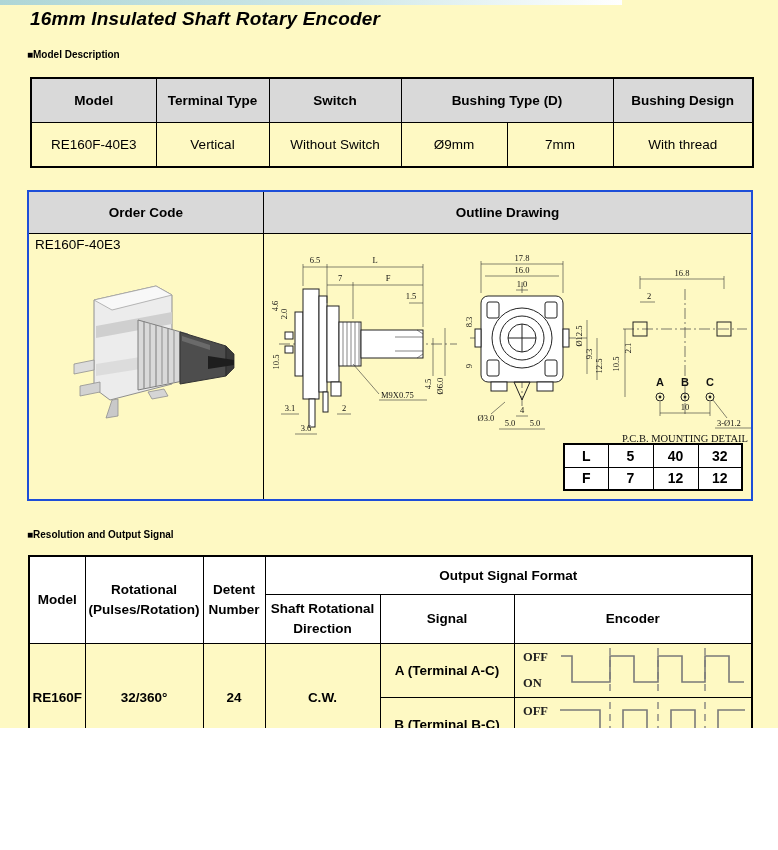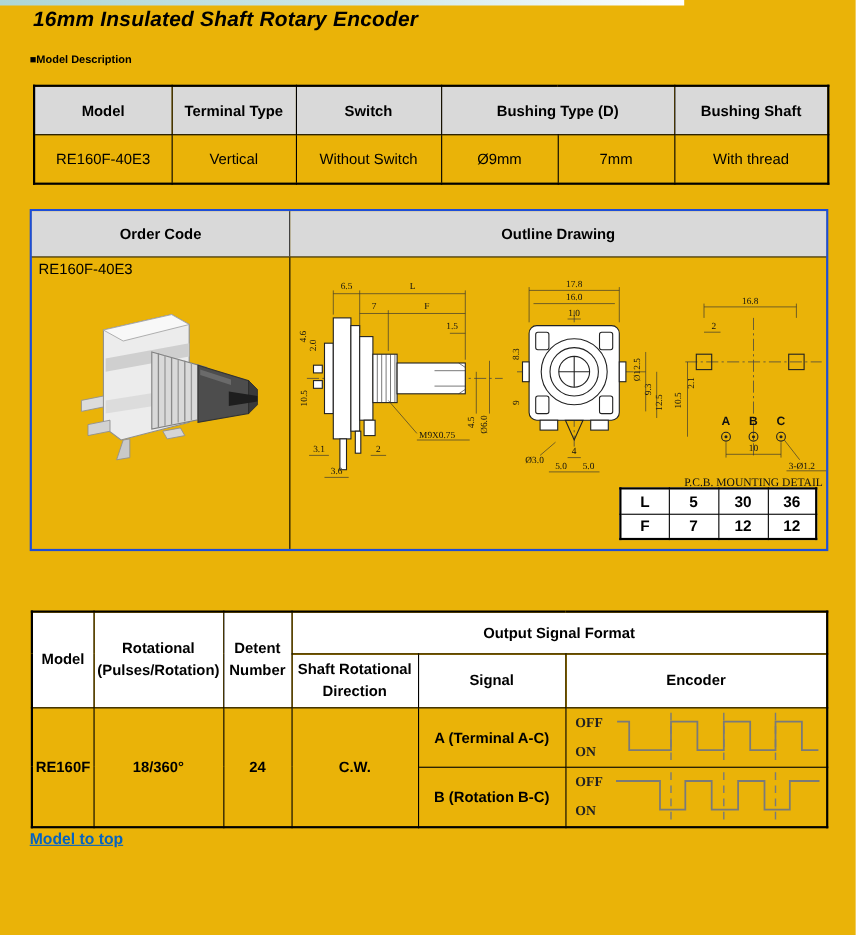--- a/index.html
+++ b/index.html
@@ -1,18 +1,18 @@
 <!DOCTYPE html>
 <html><head>
 <meta charset="utf-8">
 <style>
   * { margin:0; padding:0; box-sizing:border-box; }
   html,body { background:#fff; }
   body { font-family:"Liberation Sans", sans-serif; color:#000; }
-  #page { position:relative; width:778px; height:850px; background:#eab308; overflow:hidden; }
+  #page { position:relative; width:778px; height:728px; background:#fef9c3; overflow:hidden; }
 
   #topbar { position:absolute; left:0; top:0; width:622px; height:5px;
     background:linear-gradient(to right,#aed6d6 0%,#cfe8e8 55%,#ffffff 100%); }
 
   #doc-title { position:absolute; left:30px; top:8px; font-size:19px; font-weight:bold;
     font-style:italic; letter-spacing:0.2px; }
 
   .sec-heading { position:absolute; left:27px; font-size:10px; font-weight:bold; }
   #heading-model { top:49px; }
   #heading-signal { top:529px; }
@@ -87,21 +87,21 @@
       <col style="width:106px">
         <col style="width:106px">
         <col style="width:140px">
     </colgroup>
     <tbody>
         <tr style="height:44px">
       <th>Model</th>
       <th>Terminal Type</th>
       <th>Switch</th>
       <th colspan="2">Bushing Type (D)</th>
-      <th>Bushing Shaft</th>
+      <th>Bushing Design</th>
     </tr>
     <tr style="height:45px">
       <td>RE160F-40E3</td>
       <td>Vertical</td>
       <td>Without Switch</td>
       <td>Ø9mm</td>
       <td>7mm</td>
       <td>With thread</td>
     </tr>
   </tbody>
@@ -280,34 +280,35 @@
         <colgroup>
             <col style="width:44px">
             <col style="width:45px">
             <col style="width:45px">
             <col style="width:44px">
           </colgroup>
         <tbody>
             <tr>
           <td>L</td>
           <td>5</td>
-          <td>30</td>
-          <td>36</td>
+          <td>40</td>
+          <td>32</td>
         </tr>
         <tr>
           <td>F</td>
           <td>7</td>
           <td>12</td>
           <td>12</td>
         </tr>
       </tbody>
         </table>
     </div>
   </div>
 
+  <div id="heading-signal" class="sec-heading">■Resolution and Output Signal</div>
 
   <table id="signal-table">
     <colgroup>
       <col style="width:56px">
         <col style="width:118px">
         <col style="width:62px">
       <col style="width:115px">
         <col style="width:134px">
         <col style="width:238px">
     </colgroup>
@@ -327,37 +328,37 @@
     <tr style="height:49px">
       <th class="two-line">
         <div>Shaft Rotational</div>
         <div>Direction</div>
       </th>
       <th>Signal</th>
       <th>Encoder</th>
     </tr>
     <tr style="height:52px">
       <td rowspan="2">RE160F</td>
-      <td rowspan="2">18/360°</td>
+      <td rowspan="2">32/360°</td>
       <td rowspan="2">24</td>
       <td rowspan="2">C.W.</td>
       <td>A (Terminal A-C)</td>
       <td class="wavecell">
         <svg width="236" height="50" viewBox="0 0 236 50">
           <text class="onoff" x="8" y="17">OFF</text>
           <text class="onoff" x="8" y="43">ON</text>
           <line class="wavedash" x1="95" y1="4" x2="95" y2="48"></line>
           <line class="wavedash" x1="143" y1="4" x2="143" y2="48"></line>
           <line class="wavedash" x1="190" y1="4" x2="190" y2="48"></line>
           <polyline class="wave" points="46,12 57,12 57,38 95,38 95,12 119,12 119,38 143,38 143,12 167,12 167,38 190,38 190,12 214,12 214,38 229,38"></polyline>
         </svg>
       </td>
     </tr>
     <tr style="height:53px">
-      <td>B (Rotation B-C)</td>
+      <td>B (Terminal B-C)</td>
       <td class="wavecell">
         <svg width="236" height="50" viewBox="0 0 236 50">
           <text class="onoff" x="8" y="17">OFF</text>
           <text class="onoff" x="8" y="43">ON</text>
           <line class="wavedash" x1="95" y1="4" x2="95" y2="48"></line>
           <line class="wavedash" x1="143" y1="4" x2="143" y2="48"></line>
           <line class="wavedash" x1="190" y1="4" x2="190" y2="48"></line>
           <polyline class="wave" points="45,12 85,12 85,38 108,38 108,12 132,12 132,38 156,38 156,12 180,12 180,38 203,38 203,12 230,12"></polyline>
         </svg>
       </td>

